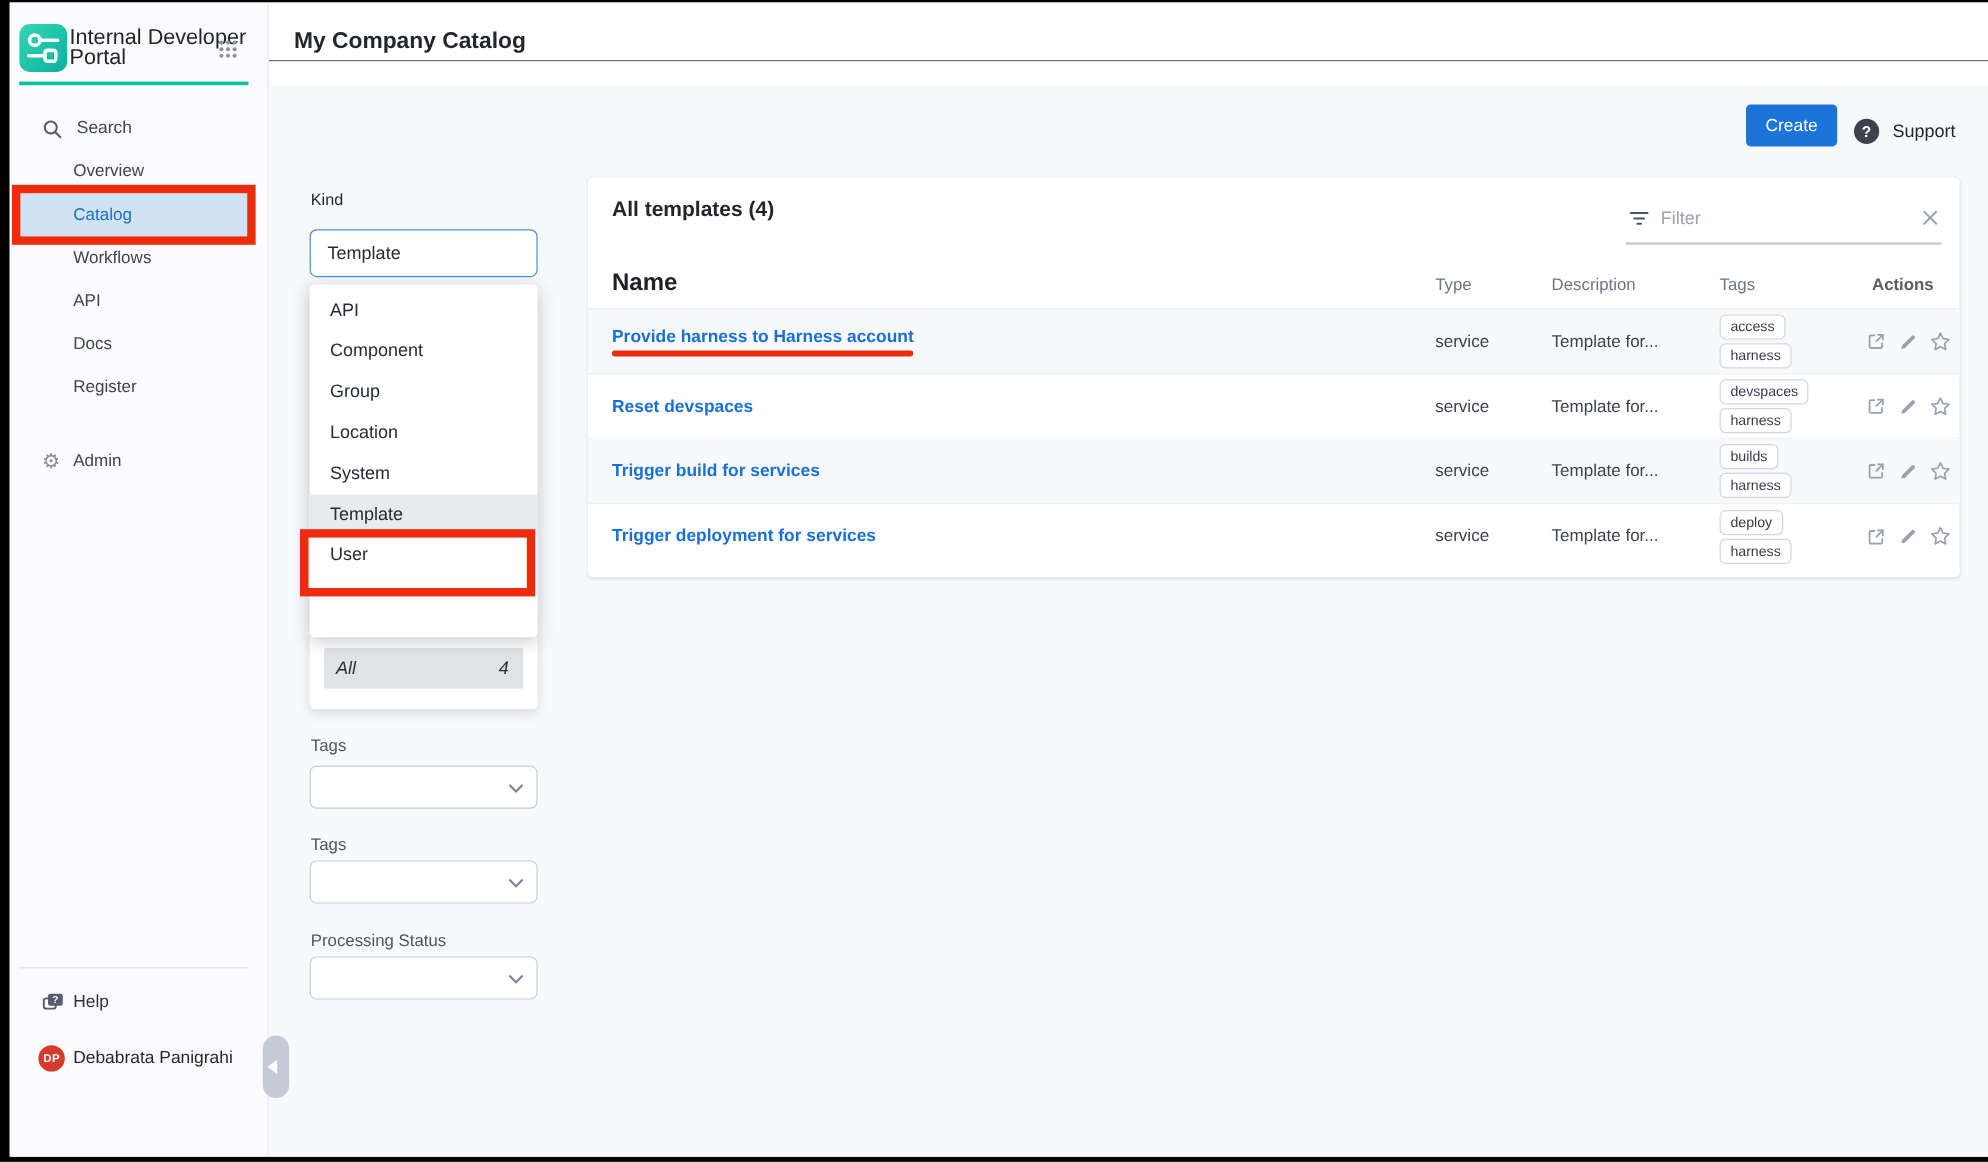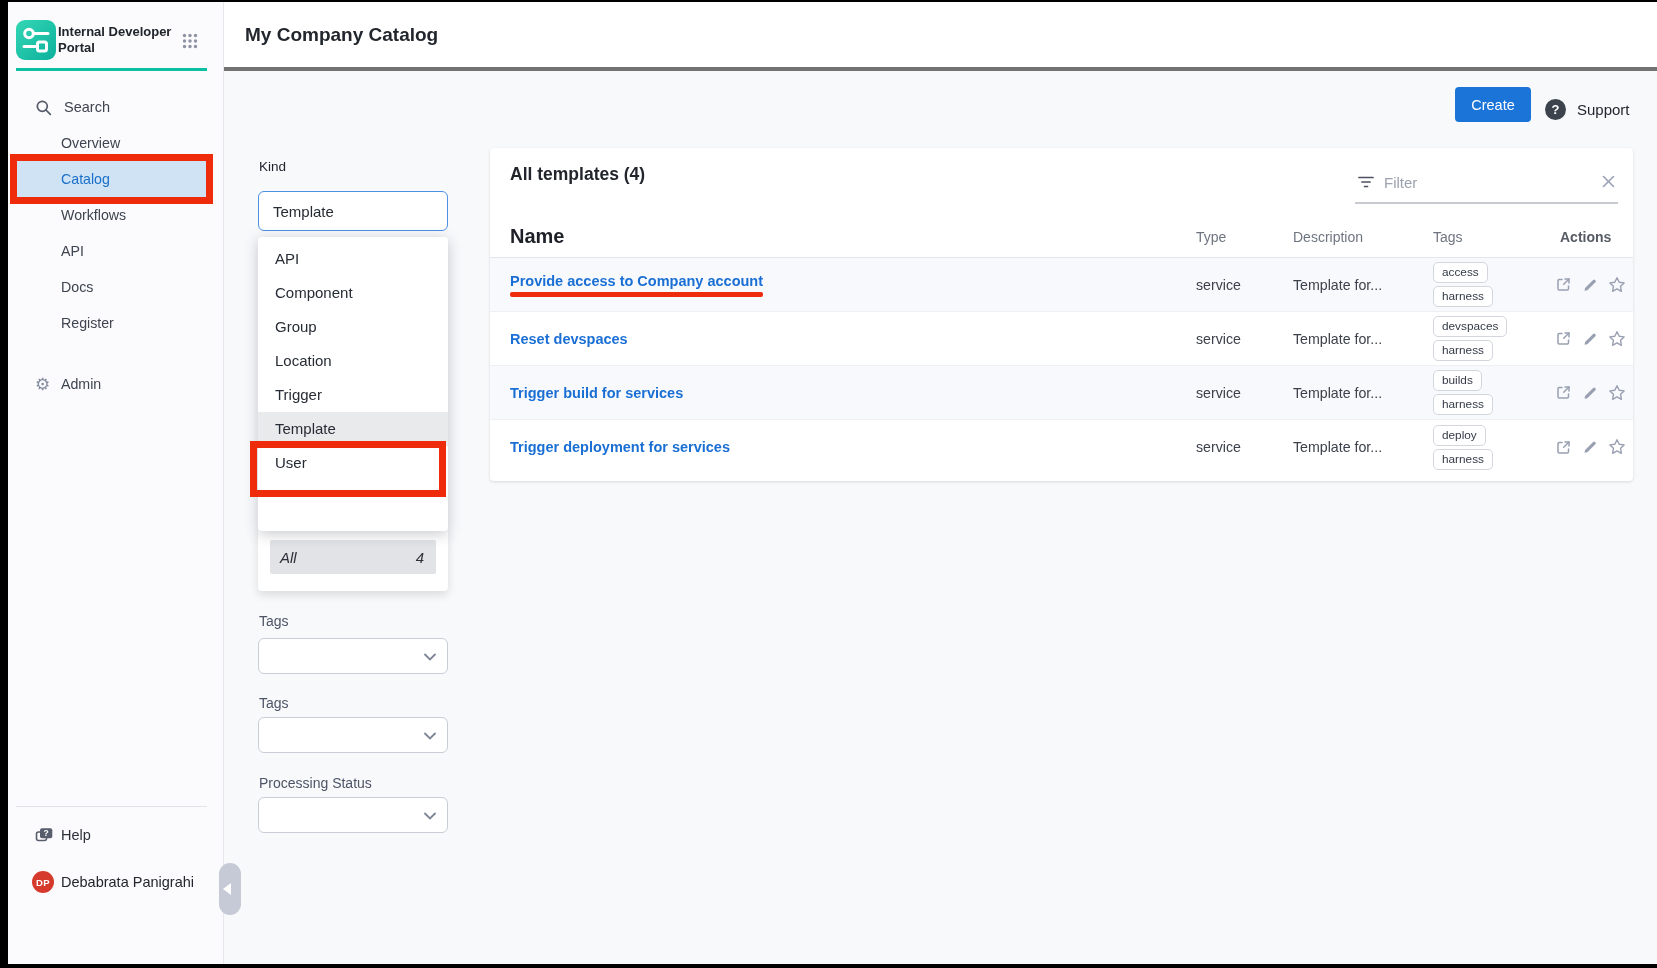--- a/index.html
+++ b/index.html
@@ -10,42 +10,42 @@
     --ink:#23262c;
     --gray-ic:#99a0b1;
   }
   *{box-sizing:border-box;margin:0;padding:0;font-family:"Liberation Sans",sans-serif;}
   html,body{width:1657px;height:968px;background:#000;position:relative;overflow:hidden;}
   .app{position:absolute;left:8px;top:2px;right:0;bottom:4px;background:#fff;overflow:hidden;}
 
   
   .sidebar{position:absolute;left:0;top:0;bottom:0;width:216px;background:#fbfbfd;border-right:1px solid #e7e8ec;}
   .logo{position:absolute;left:8px;top:18px;width:40px;height:40px;}
-  .brand{position:absolute;left:50px;top:22px;font-size:13px;font-weight:700;line-height:15.5px;color:#20242b;}
+  .brand{position:absolute;left:50px;top:22px;font-size:18px;font-weight:400;line-height:15.5px;color:#20242b;}
   .brand span{display:block;}
   .grid-ic{position:absolute;left:174px;top:31px;width:16px;height:16px;cursor:pointer;}
   .teal-div{position:absolute;left:8px;top:66px;width:191px;height:3px;background:var(--teal);}
   .search-row{position:absolute;left:0;top:93px;height:24px;display:flex;align-items:center;padding-left:27px;gap:12px;font-size:14.5px;color:#3e4450;cursor:pointer;}
   nav{position:absolute;left:0;top:123px;right:0;}
   .nav-item{height:36px;line-height:36px;margin:0 17px 0 9px;padding-left:44px;font-size:14.2px;color:#3e4450;cursor:pointer;}
   .nav-item.selected{background:#cfe3f5;color:#1a70c8;}
   .annot{position:absolute;border:7px solid var(--red);pointer-events:none;}
   .catalog-annot{left:2px;top:152px;width:203px;height:50px;z-index:5;}
   .admin-row{position:absolute;left:0;top:364px;height:36px;display:flex;align-items:center;padding-left:27px;gap:9px;font-size:14.2px;color:#3e4450;cursor:pointer;}
   .gear{font-size:17px;color:#878da0;width:17px;line-height:17px;}
   .side-div{position:absolute;left:8px;top:804px;width:191px;height:1px;background:#e2e3e6;}
   .help-row{position:absolute;left:0;top:821px;height:24px;display:flex;align-items:center;padding-left:27px;gap:7px;font-size:14.5px;color:#2c3039;cursor:pointer;}
   .user-row{position:absolute;left:24px;top:867px;height:26px;display:flex;align-items:center;gap:7px;font-size:14.5px;color:#23262c;cursor:pointer;}
   .avatar{width:22px;height:22px;border-radius:50%;background:#d63a2d;color:#fff;font-size:9.5px;font-weight:700;display:inline-flex;align-items:center;justify-content:center;letter-spacing:.3px;}
   .collapse{position:absolute;left:211px;top:861px;width:22px;height:52px;border-radius:11px;background:#c5cad6;z-index:6;cursor:pointer;}
   .collapse .tri{position:absolute;left:4px;top:20px;width:0;height:0;border-top:6px solid transparent;border-bottom:6px solid transparent;border-right:8px solid #fff;}
 
   
   main{position:absolute;left:216px;top:0;right:0;bottom:0;}
-  header{position:absolute;left:0;top:0;right:0;height:69px;background:#fff;border-bottom:4px solid #737373;}
+  header{position:absolute;left:0;top:0;right:0;height:49px;background:#fff;border-bottom:1px solid #737373;}
   header h1{position:absolute;left:21px;top:22px;font-size:19px;font-weight:700;color:#22262d;}
   .content{position:absolute;left:0;top:69px;right:0;bottom:0;background:#f8f9fb;}
 
   .create{position:absolute;left:1231px;top:16px;width:76px;height:35px;background:var(--blue);color:#fff;border:none;border-radius:4px;font-size:14.5px;font-weight:500;cursor:pointer;}
   .support{position:absolute;left:1321px;top:28px;display:flex;align-items:center;gap:11px;cursor:pointer;}
   .qcircle{width:21px;height:21px;border-radius:50%;background:#3d434d;color:#fff;font-size:13px;font-weight:700;display:inline-flex;align-items:center;justify-content:center;}
   .support .lbl{font-size:15px;color:#23262c;}
 
   
   .flabel{position:absolute;left:35px;font-size:14px;color:#4d5466;font-weight:500;}
@@ -189,21 +189,21 @@
 
       <div class="flabel kind">Kind</div>
       <div class="kind-select">
         <span>Template</span>
       </div>
       <div class="dropdown">
           <div class="dd-item">API</div>
           <div class="dd-item">Component</div>
           <div class="dd-item">Group</div>
           <div class="dd-item">Location</div>
-          <div class="dd-item">Trigger</div>
+          <div class="dd-item">System</div>
           <div class="dd-item active">Template</div>
           <div class="dd-item">User</div>
         </div>
       <div class="annot template-annot"></div>
 
       <div class="all-card">
         <div class="all-row">
           <span>All</span>
           <span>4</span>
         </div>
@@ -255,21 +255,21 @@
         <div class="thead trow">
           <span class="c-name">Name</span>
           <span>Type</span>
           <span>Description</span>
           <span>Tags</span>
           <span class="c-actions">Actions</span>
         </div>
 
         <div class="tbody">
             <div class="trow stripe">
-              <div><a class="name-link annotated">Provide access to Company account</a></div>
+              <div><a class="name-link annotated">Provide harness to Harness account</a></div>
               <div class="cell-plain">service</div>
               <div class="cell-plain">Template for...</div>
               <div class="tags-cell">
                 <span class="chip">access</span>
                 <span class="chip">harness</span>
               </div>
               <div class="actions-cell">
   <span>
     <svg width="17" height="17" viewBox="0 0 17 17">
       <g fill="none" stroke="#99a0b1" stroke-width="1.5" stroke-linecap="round" stroke-linejoin="round">

